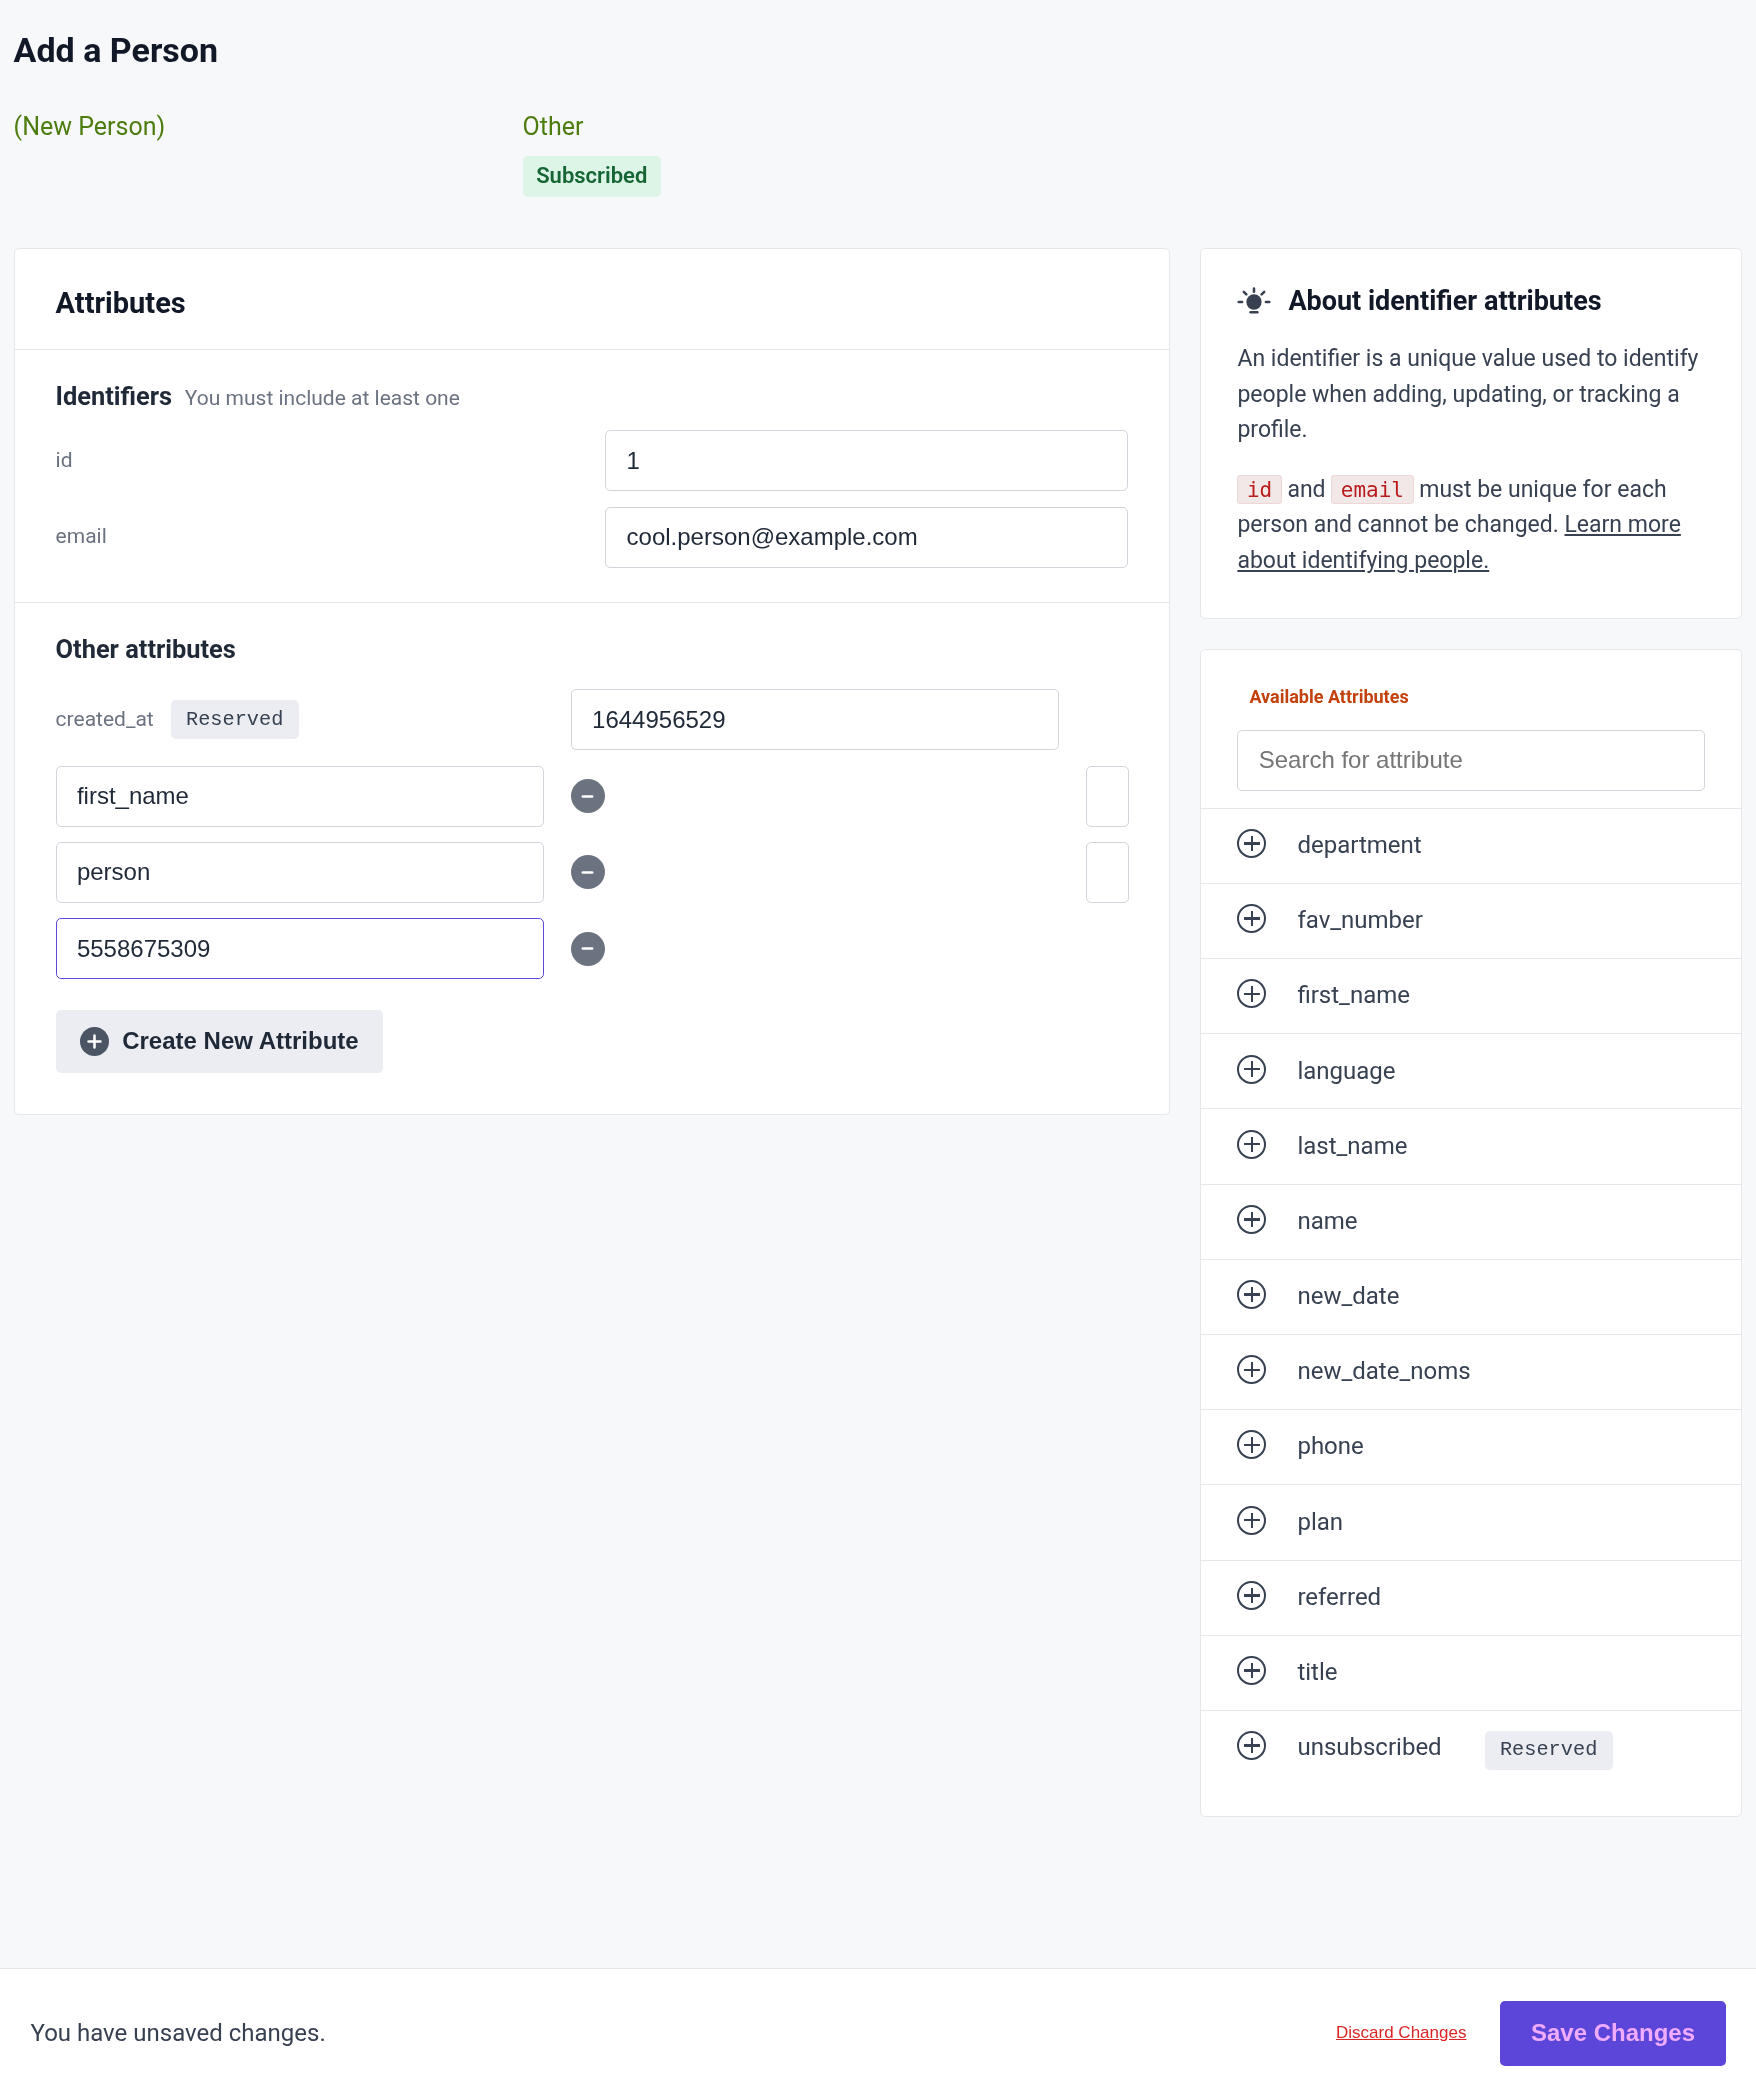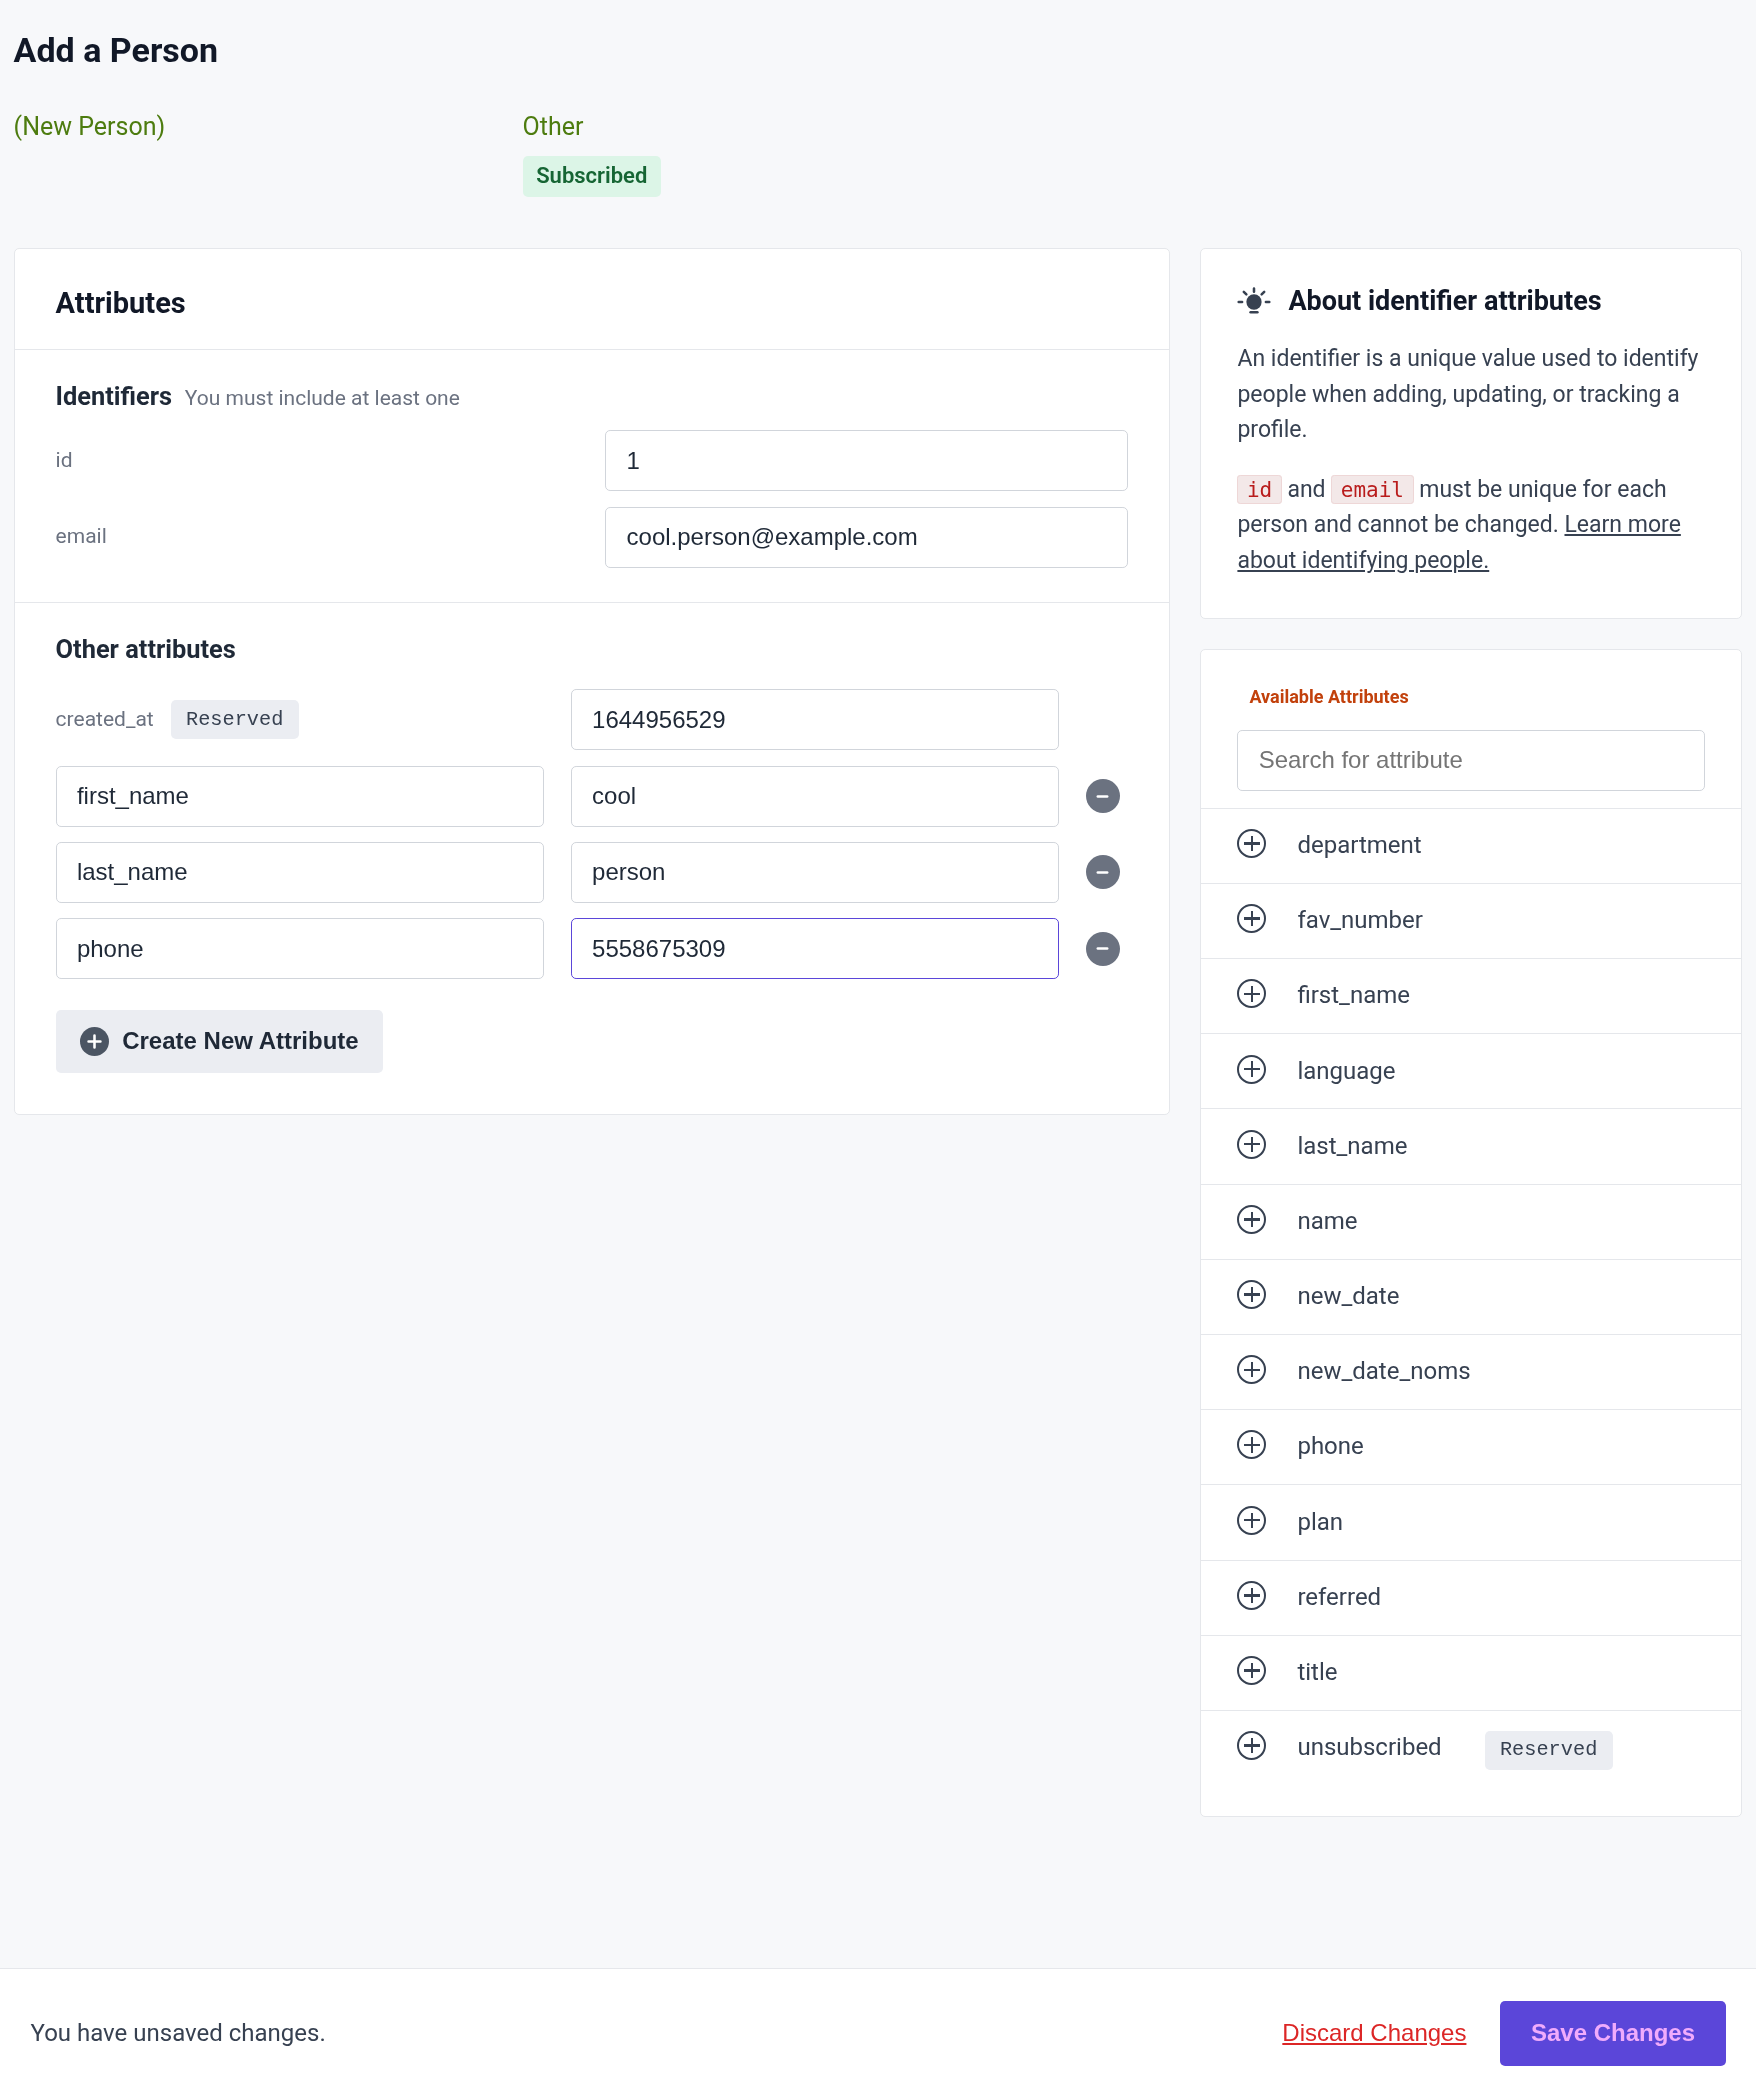--- a/index.html
+++ b/index.html
@@ -196,21 +196,21 @@
     display:flex;
     align-items:center;
     justify-content:space-between;
     padding: 32px 30.5px;
   }
   .footer-msg { font-size:24px; color:#374151; }
   .footer-actions { display:flex; align-items:center; gap:34px; }
   .discard {
     color:#dc2626;
     text-decoration:underline;
-    font-size:24px;
+    font-size:17px;
     background:none;border:none;cursor:pointer;
     font-weight:500;
   }
   .save {
     background:#5b46d9;
     color:#f0abfc;
     border:none;
     border-radius:5.1px;
     padding:18.6px 30.5px;
     font-size:24px;
@@ -260,21 +260,20 @@
 
           <div class="other-grid">
             <div class="rsv-wrap">
               <span class="small-label">created_at</span>
               <span class="rsv-badge">Reserved</span>
             </div>
             <input class="input" value="1644956529" style="">
             <div></div>
 
             <input class="input" value="first_name" style="">
-            <input class="input" value="cool" style="">
             <button class="rm-btn" aria-label="remove">
               <span>
                 <svg width="17" height="17" viewBox="0 0 20 20">
                     <rect x="3" y="8.5" width="14" height="3" rx="1.5" fill="#fff"></rect>
                   </svg>
               </span>
             </button>
 
             <input class="input" value="last_name" style="">
             <input class="input" value="person" style="">

